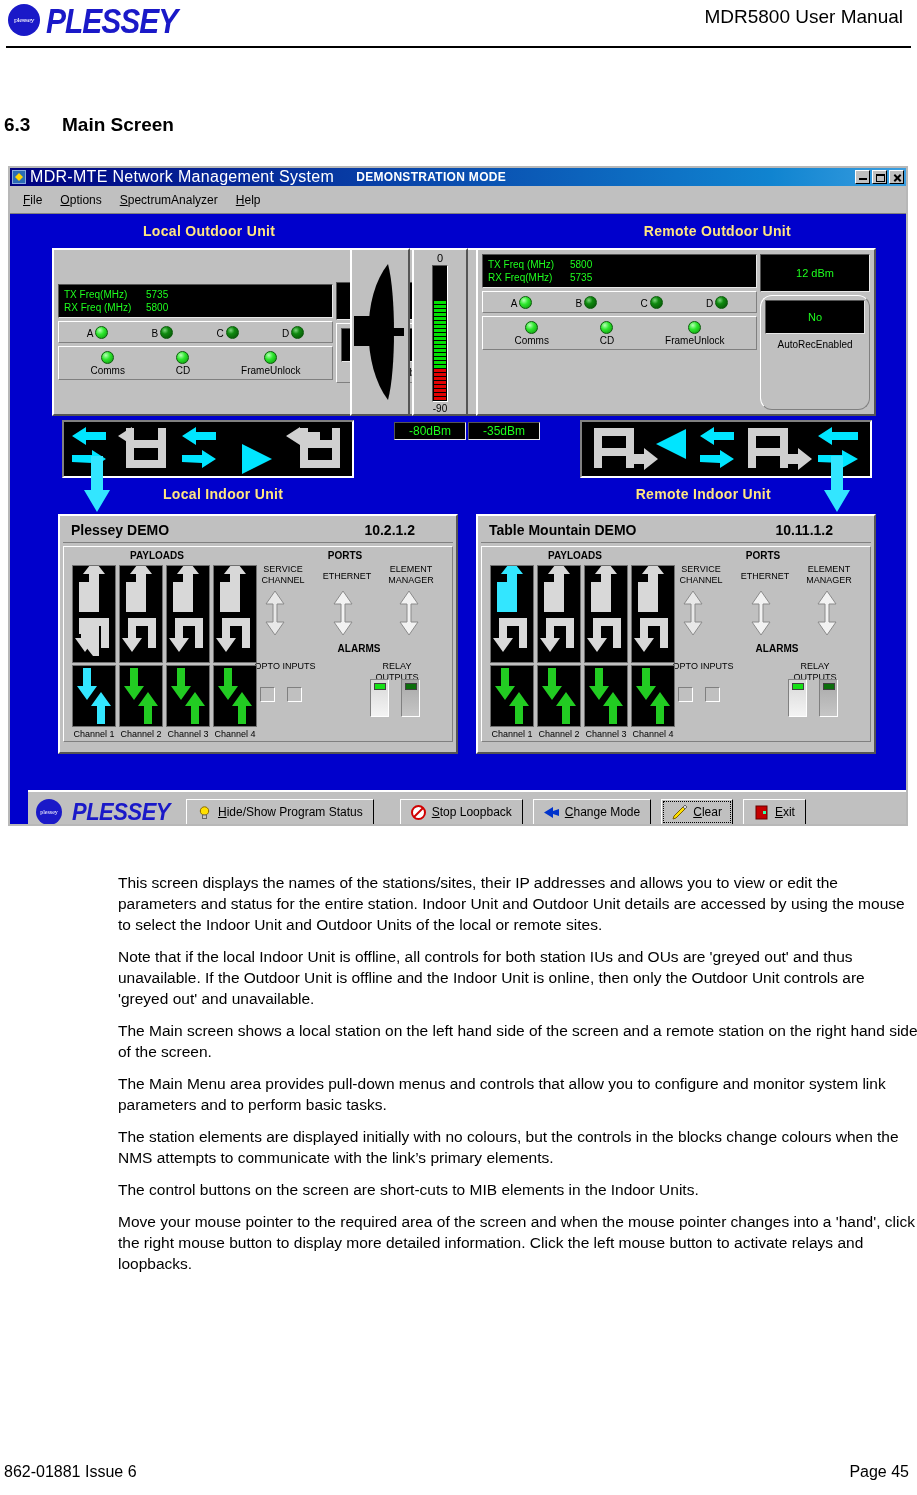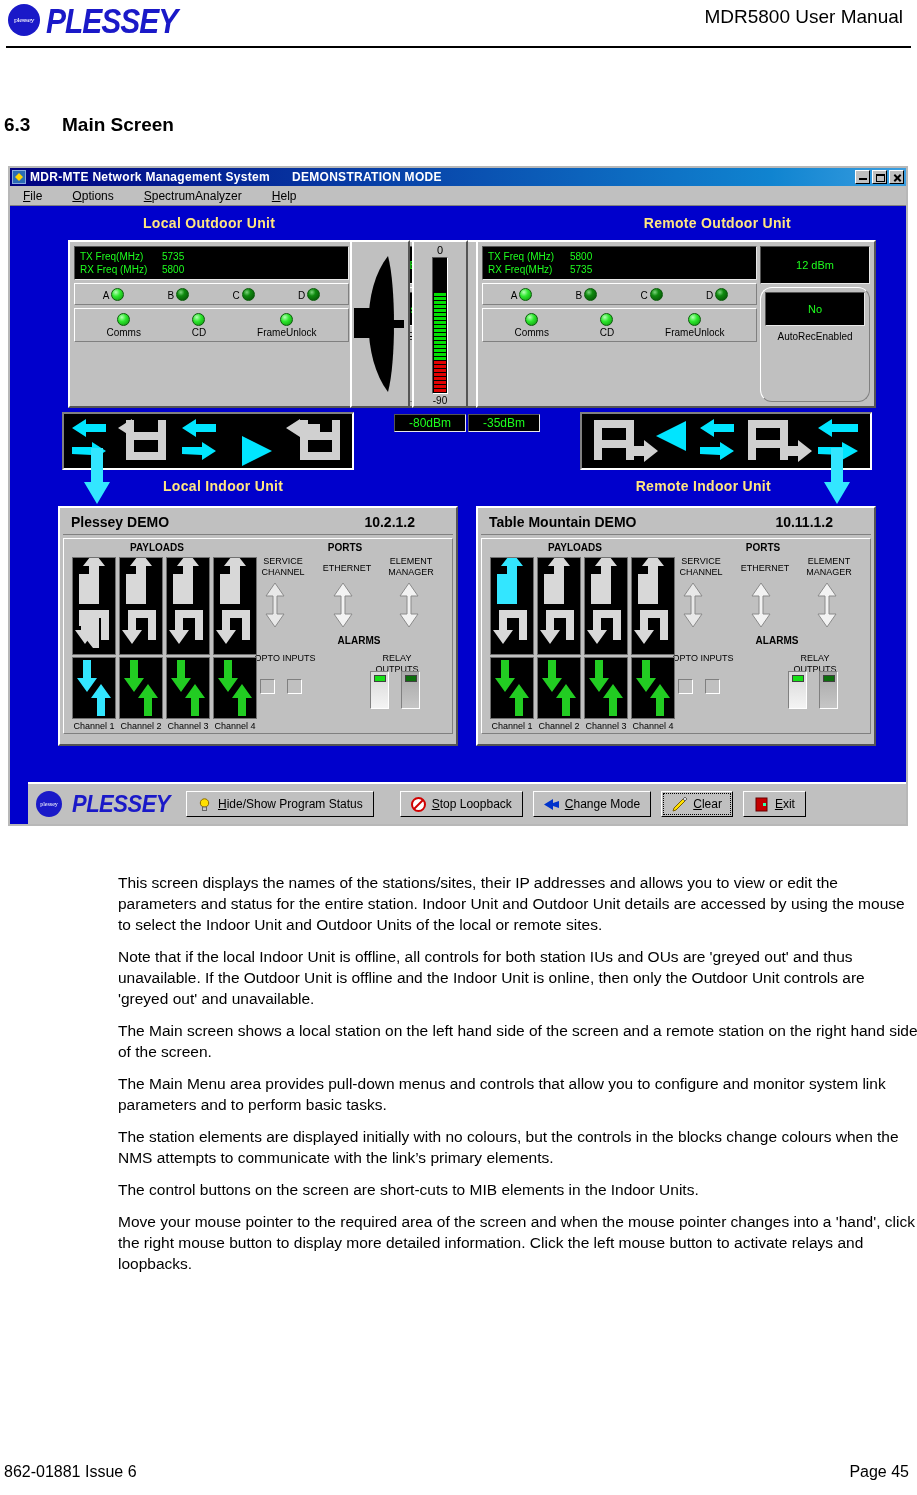--- a/index.html
+++ b/index.html
@@ -67,45 +67,44 @@
     width:14px; height:14px; margin-right:4px;
     background:#2a6bb5; position:relative; flex:none;
     border:1px solid #88aadd;
   }
   .titlebar .tb-icon:after {
     content:""; position:absolute; left:2px; top:2px;
     width:8px; height:8px; background:#ffd400;
     clip-path:polygon(50% 0,100% 50%,50% 100%,0 50%);
   }
   .titlebar .tb-text {
-    font-size:12px; font-weight:bold; white-space:nowrap;
+    font-size:16px; font-weight:normal; white-space:nowrap;
     letter-spacing:0.3px;
   }
   .titlebar .tb-mode {
     font-size:12px; font-weight:bold; margin-left:22px; letter-spacing:0.3px;
   }
   .titlebar .tb-buttons { margin-left:auto; display:flex; gap:2px; }
   .tb-btn {
     width:15px; height:14px; background:#c0c0c0;
     border-top:1px solid #fff; border-left:1px solid #fff;
     border-right:1px solid #000; border-bottom:1px solid #000;
     position:relative;
   }
   .tb-btn i { position:absolute; background:#000; }
   .tb-min i { left:3px; bottom:3px; width:8px; height:2px; }
   .tb-max i { left:3px; top:3px; width:9px; height:8px; background:none;
               border:1px solid #000; border-top-width:2px; }
   .tb-close i:nth-child(1) { left:3px; top:6px; width:9px; height:2px; transform:rotate(45deg); }
   .tb-close i:nth-child(2) { left:3px; top:6px; width:9px; height:2px; transform:rotate(-45deg); }
 
   .menubar {
-    height:20px; background:#c0c0c0;
+    height:28px; background:#c0c0c0;
     display:flex; align-items:center; padding-left:4px;
     border-bottom:1px solid #808080;
-    gap:12px;
   }
   .menubar .mi {
     font-size:12px; padding:0 9px; color:#000;
   }
   .menubar .mi u { text-decoration:underline; }
 
   .app-body {
     position:relative;
     height:calc(100% - 38px);
     background:#0000cc;
@@ -119,21 +118,21 @@
   }
 
   
   .odu-panel {
     position:absolute; top:34px; height:168px;
     background:#c0c0c0;
     border-top:2px solid #fff; border-left:2px solid #fff;
     border-right:2px solid #555; border-bottom:2px solid #555;
     display:flex; padding:4px; gap:3px;
   }
-  .odu-left  { left:40px; width:400px; }
+  .odu-left  { left:24px; width:400px;align-items:center; }
   .odu-right { right:30px; width:400px; }
 
   .odu-col { display:flex; flex-direction:column; }
   .odu-col.main { flex:1; gap:3px; }
 
   .group {
     background:#c0c0c0;
     border-top:1px solid #fff; border-left:1px solid #fff;
     border-right:1px solid #808080; border-bottom:1px solid #808080;
   }

